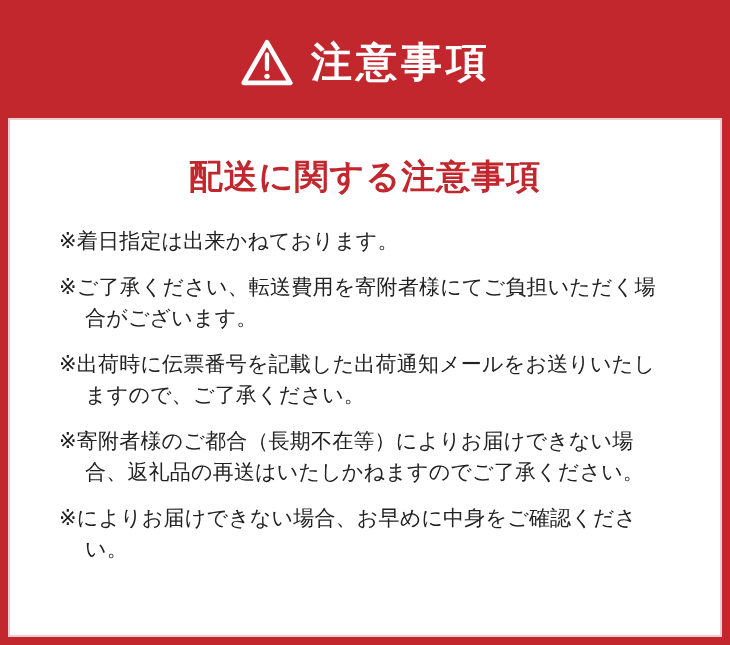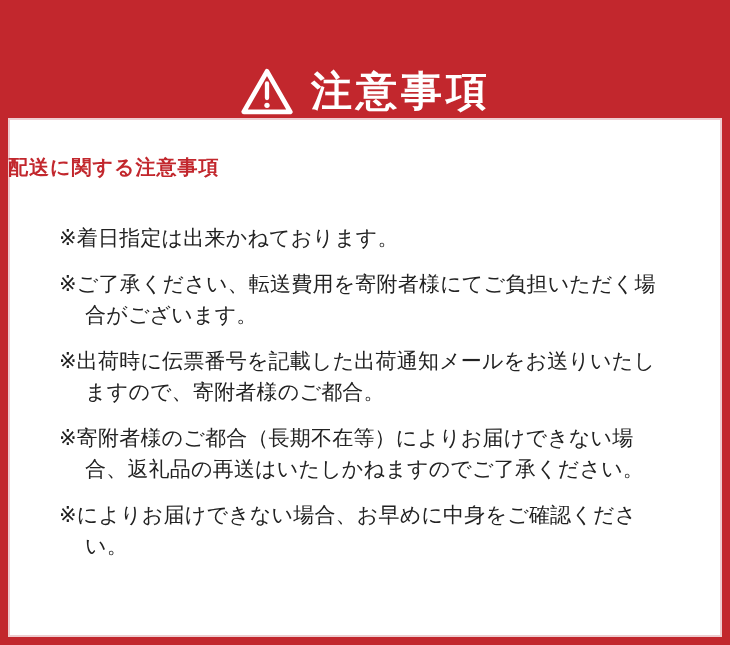--- a/index.html
+++ b/index.html
@@ -14,21 +14,21 @@
     width:730px;height:645px;
     background:var(--brand-red);
     font-family:"Liberation Sans","DejaVu Sans",sans-serif;
     overflow:hidden;
     box-sizing:border-box;
   }
   
   .header{
     height:119px;
     display:flex;flex-direction:column;
-    align-items:center;justify-content:flex-end;
+    align-items:center;justify-content:center;
     color:#ffffff;
     padding-top:6px;box-sizing:border-box;
   }
   .title-row{
     display:flex;align-items:center;justify-content:center;
     gap:16px;
   }
   .warn-icon{display:inline-flex;line-height:0;}
   .page-title{
     margin:0;
@@ -47,23 +47,24 @@
   
   .panel{
     position:absolute;
     left:8px;right:8px;top:118px;bottom:8px;
     background:var(--panel-bg);
     box-shadow:inset 0 0 0 2px var(--inner-line);
     box-sizing:border-box;
     overflow:hidden;
   }
   .section-title{
-    margin:36px 0 16px;
+    margin:36px 0 0;
+    text-align:center;
     color:var(--brand-red);
-    font-size:20px;
+    font-size:34px;
     font-weight:700;
     letter-spacing:1px;
   }
   .items{
     padding:25px 30px 0 34px;
   }
   .item{
     margin:0 17px 15px;
     font-size:21px;
     line-height:31px;
@@ -90,19 +91,19 @@
       </span>
       <h1 class="page-title">注意事項</h1>
     </div>
   </header>
 
   <section class="panel">
     <h2 class="section-title">配送に関する注意事項</h2>
     <div class="items">
       <p class="item">※着日指定は出来かねております。</p>
       <p class="item">※ご了承ください、転送費用を寄附者様にてご負担いただく場合がございます。</p>
-      <p class="item">※出荷時に伝票番号を記載した出荷通知メールをお送りいたしますので、寄附者様のご都合。</p>
+      <p class="item">※出荷時に伝票番号を記載した出荷通知メールをお送りいたしますので、ご了承ください。</p>
       <p class="item">※寄附者様のご都合（長期不在等）によりお届けできない場合、返礼品の再送はいたしかねますのでご了承ください。</p>
       <p class="item">※によりお届けできない場合、お早めに中身をご確認ください。</p>
     </div>
   </section>
 
 </div>
 
 </body></html>

